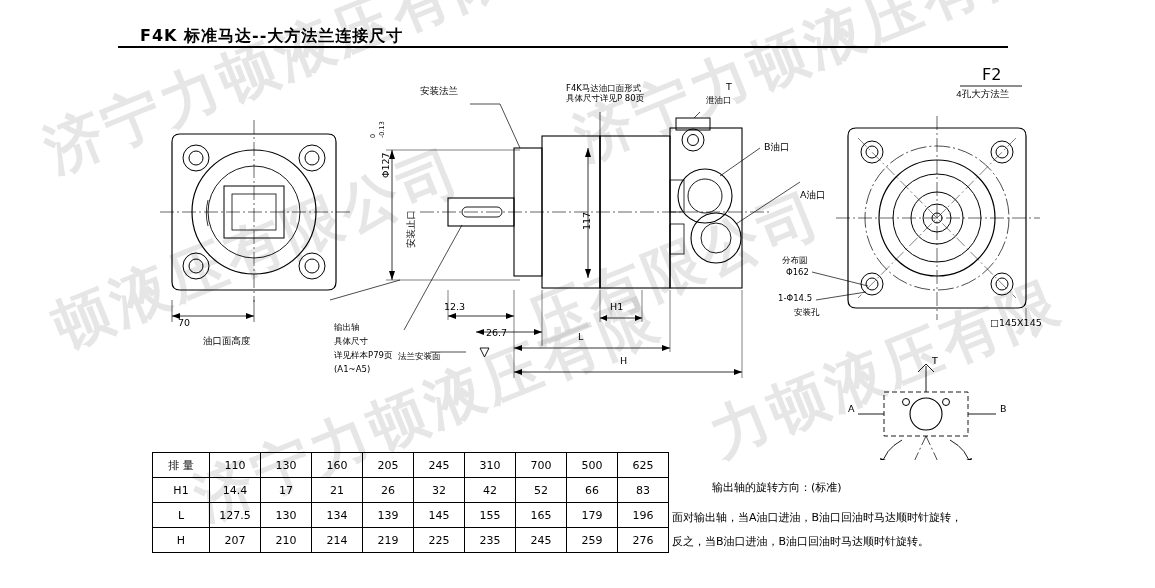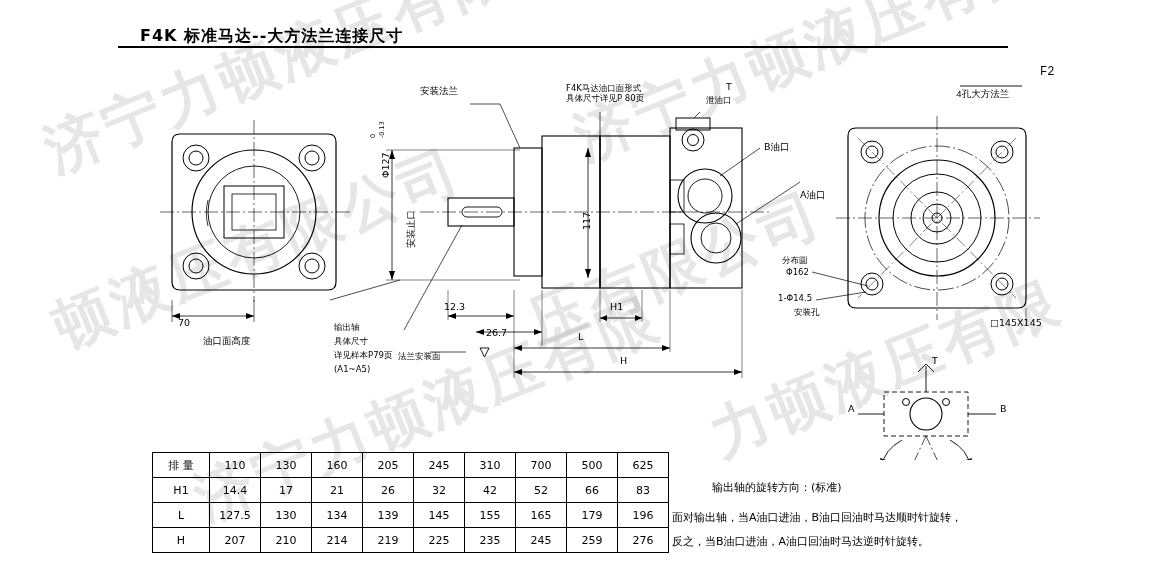--- a/index.html
+++ b/index.html
@@ -202,21 +202,21 @@
   </svg>
 
   <div class="t sm" style="left:420px;top:86px;">安装法兰</div>
   <div class="t xs" style="left:566px;top:84px;">F4K马达油口面形式
 具体尺寸详见P 80页</div>
   <div class="t sm" style="left:726px;top:82px;">T</div>
   <div class="t xs" style="left:706px;top:96px;">泄油口</div>
   <div class="t sm" style="left:764px;top:142px;">B油口</div>
   <div class="t sm" style="left:800px;top:170px;margin-top:20px;">A油口</div>
 
-  <div class="t" style="left:1040px;top:66px;font-size:12px;font-family:Liberation Mono, monospace;">F2</div>
+  <div class="t" style="left:982px;top:66px;font-size:16px;">F2</div>
   <div class="t sm" style="left:956px;top:90px;font-family:Liberation Mono, monospace;">4孔大方法兰</div>
 
   <div class="abs" style="left:374px;top:178px;transform:rotate(-90deg);transform-origin:left top;">
     <span class="t sm" style="position:relative;left:0;top:0;">Φ127</span><span class="abs" style="left:40px;top:-5px;font-size:6.5px;">0</span><span class="abs" style="left:40px;top:4px;font-size:6.5px;">-0.13</span>
   </div>
   <div class="abs t sm" style="left:406px;top:248px;transform:rotate(-90deg);transform-origin:left top;">安装止口</div>
   <div class="abs t sm" style="left:582px;top:230px;transform:rotate(-90deg);transform-origin:left top;">117</div>
 
   <div class="t sm" style="left:178px;top:318px;">70</div>
   <div class="t sm" style="left:164px;top:336px;margin-left:39px;">油口面高度</div>
@@ -291,15 +291,15 @@
         <td>235</td>
         <td>245</td>
         <td>259</td>
         <td>276</td>
       </tr>
     </tbody>
   </table>
 
   <div class="note" style="left:712px;top:478px;">输出轴的旋转方向：(标准)</div>
   <div class="note" style="left:672px;top:508px;">面对输出轴，当A油口进油，B油口回油时马达顺时针旋转，</div>
-  <div class="note" style="left:672px;top:532px;">反之，当B油口进油，A油口回油时马达逆时针旋转。</div>
+  <div class="note" style="left:672px;top:532px;">反之，当B油口进油，B油口回油时马达顺时针旋转。</div>
 
 </div>
 
 </body></html>

